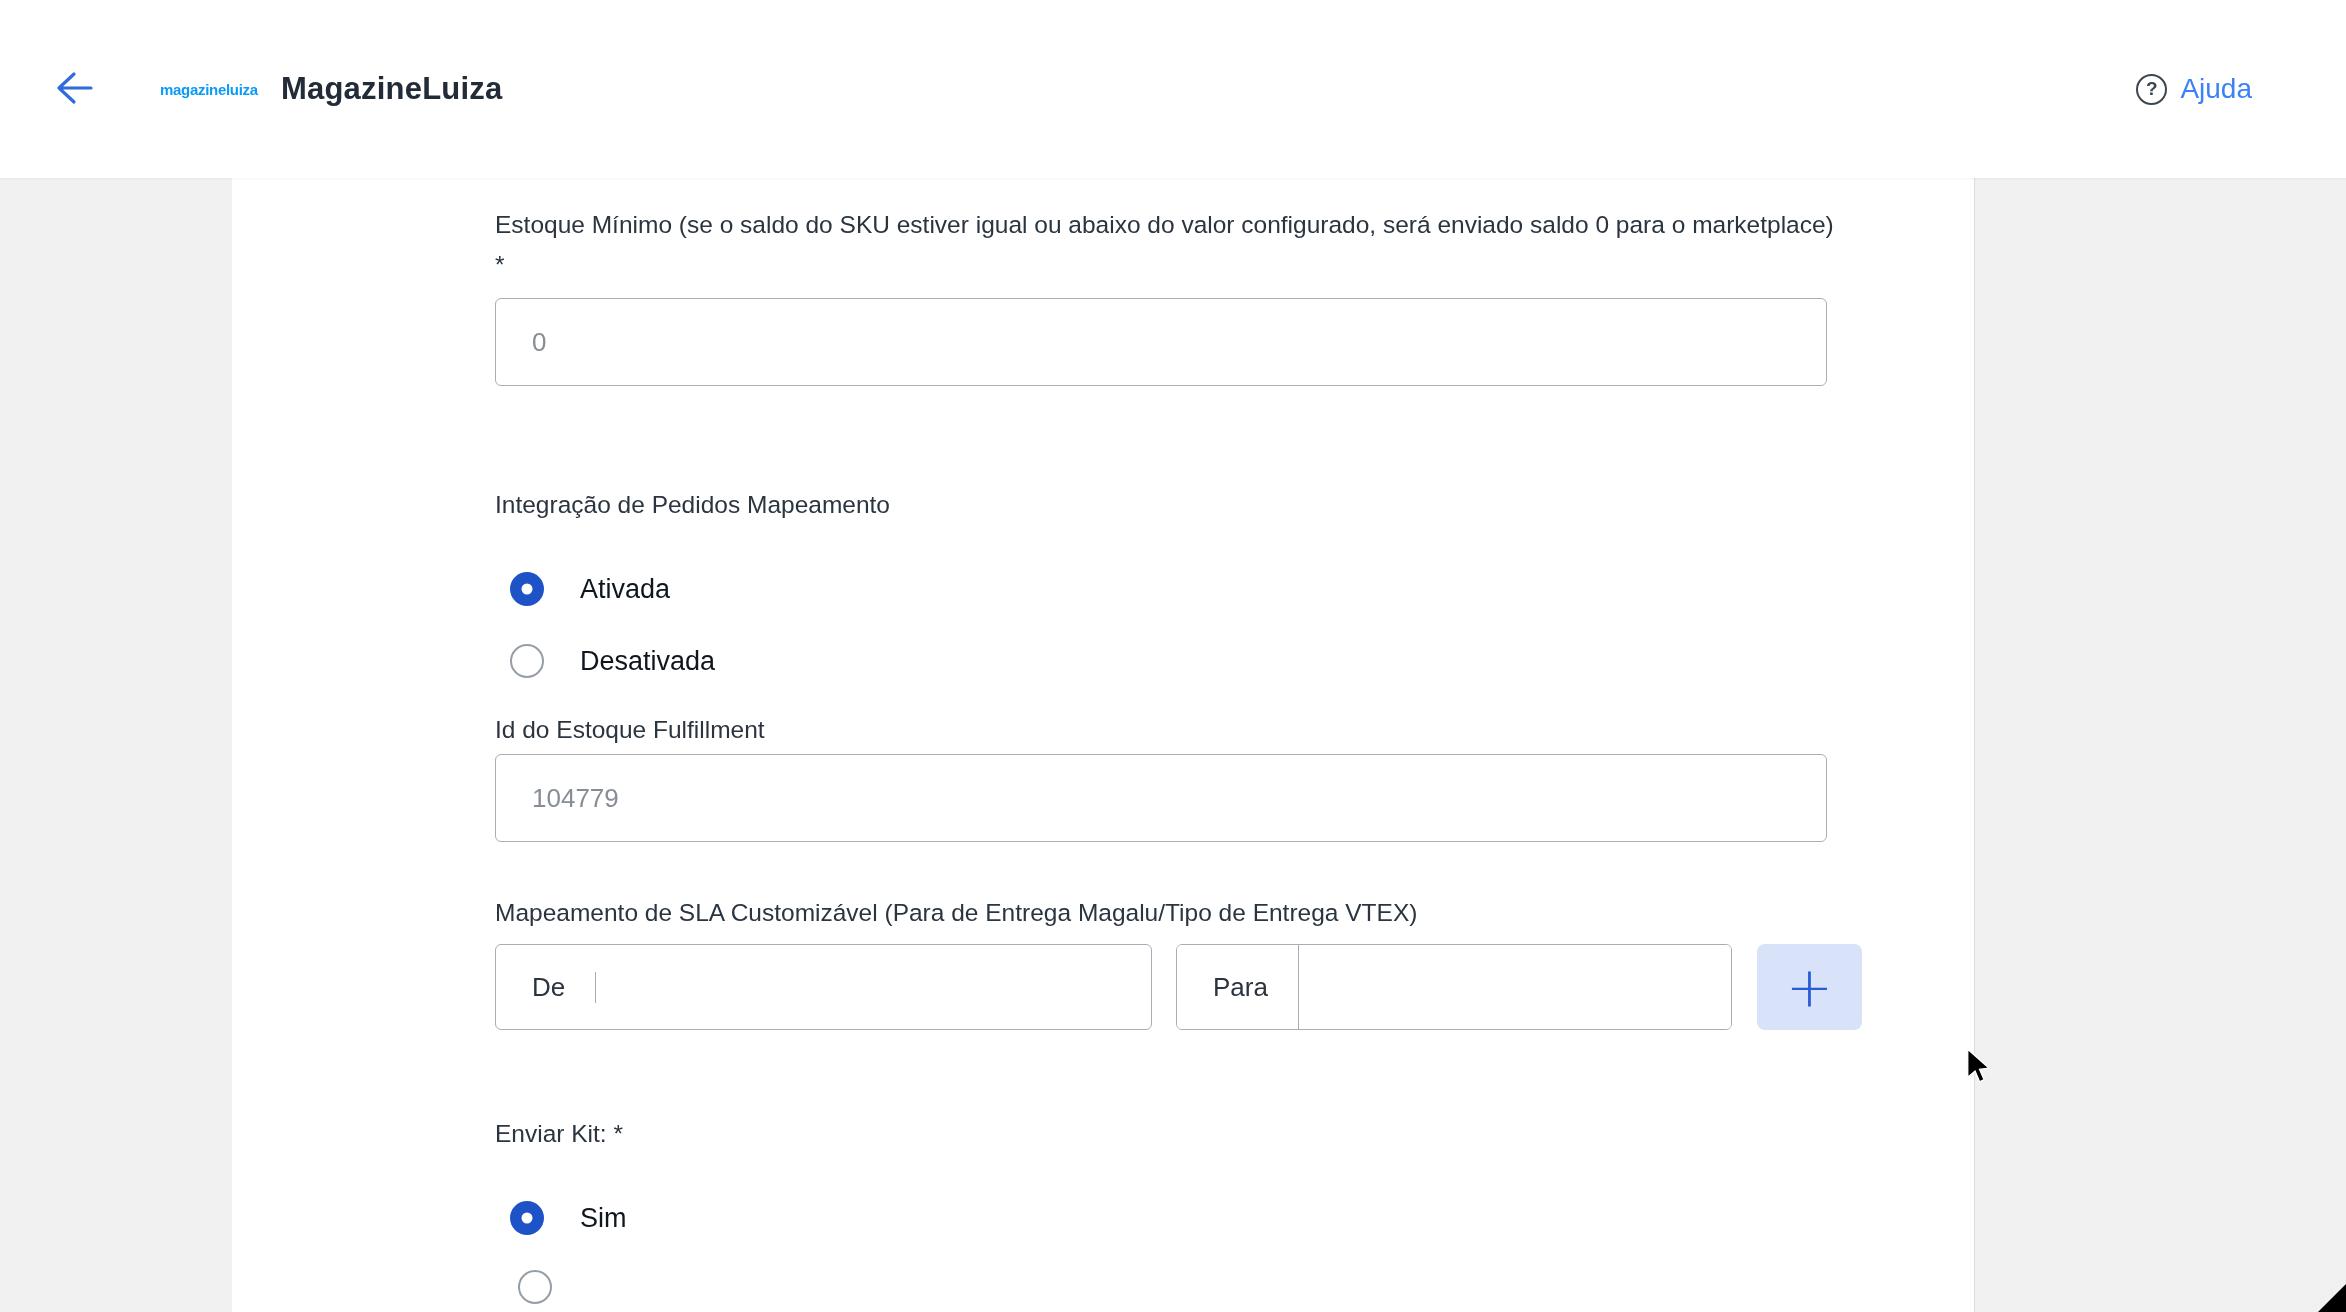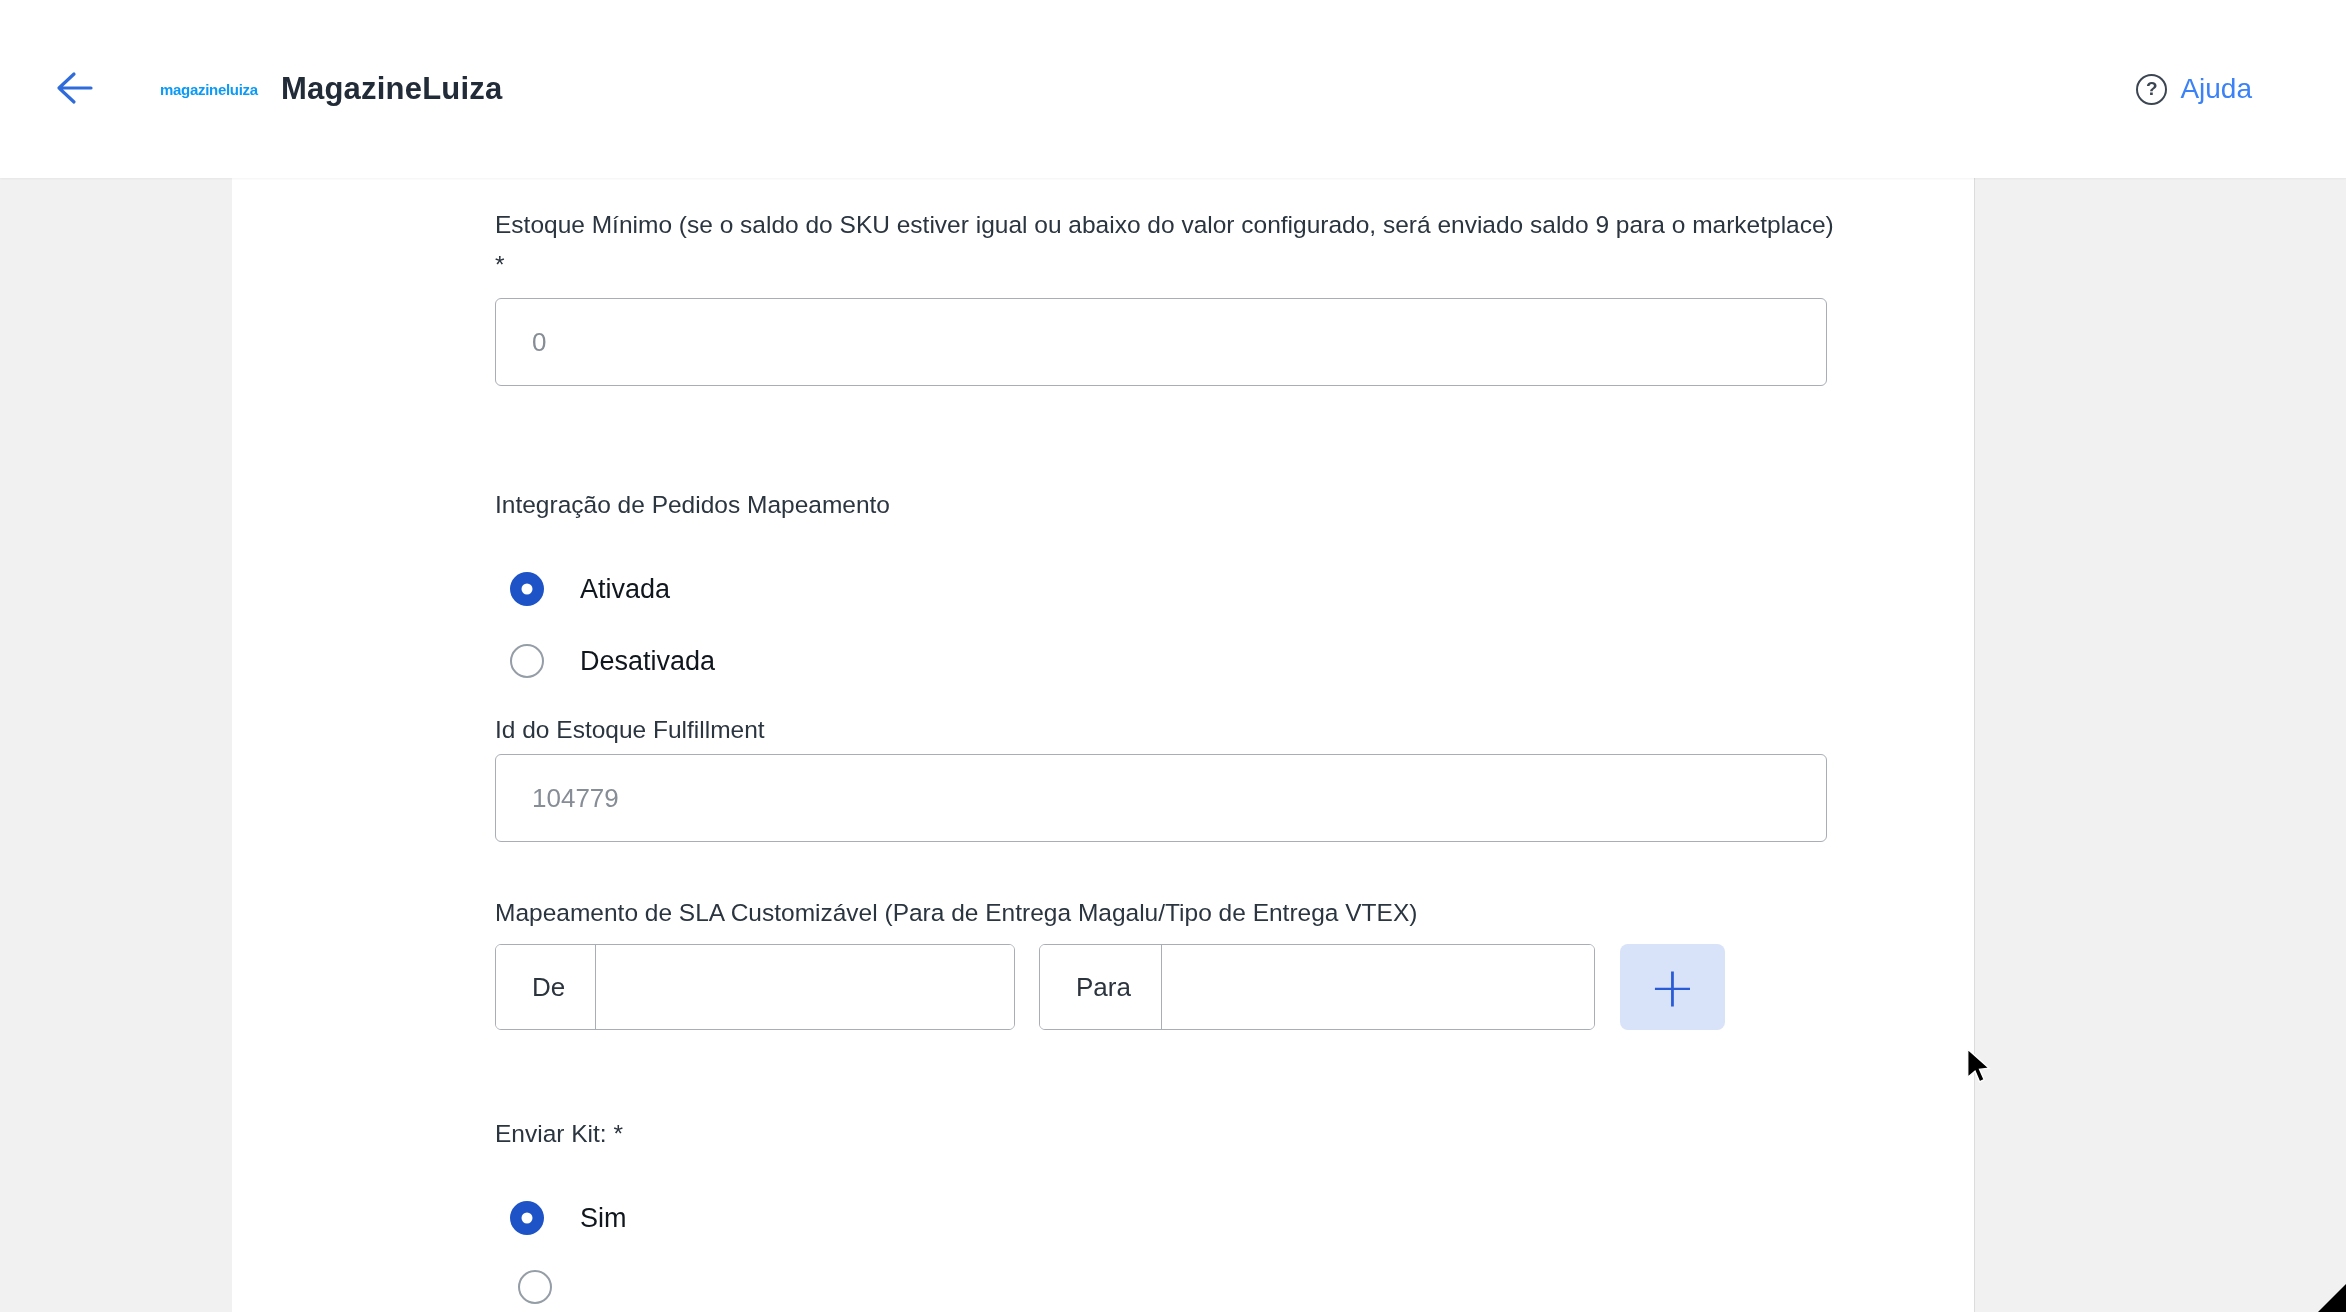--- a/index.html
+++ b/index.html
@@ -86,21 +86,21 @@
     background:#ffffff; transform:translate(-50%,-50%);
   }
   .radio-label { font-size:27px; font-weight:500; color:#10161d; }
 
   
   .sla-row { position:absolute; left:263px; height:86px; display:flex; }
   .pair-box {
     display:flex; height:86px; border:1px solid #a8aeb6; border-radius:6px;
     background:#fff; overflow:hidden;
   }
-  .pair-box.de   { width:520px; margin-right:24px; }
+  .pair-box.de   { width:657px; margin-right:24px;align-items:center; }
   .pair-box.para { width:556px; }
   .pair-prefix {
     display:flex; align-items:center; padding:0 30px 0 36px;
     font-size:26px; color:#2b333d; border-right:1px solid #a8aeb6;
     background:#fff; flex:none;
   }
   .pair-input {
     border:0; outline:none; flex:1; min-width:0;
     font-family:"Liberation Sans", sans-serif;
     font-size:26px; color:#2b333d; padding:0 24px;
@@ -134,21 +134,21 @@
   <span class="brand-logo">magazineluiza</span>
   <h1 class="page-title">MagazineLuiza</h1>
   <div class="help">
     <span class="help-icon">?</span>
     <span class="help-label">Ajuda</span>
   </div>
 </header>
 
 <main class="card">
 
-  <label class="field-label pos-label1">Estoque Mínimo (se o saldo do SKU estiver igual ou abaixo do valor configurado, será enviado saldo 9 para o marketplace) *</label>
+  <label class="field-label pos-label1">Estoque Mínimo (se o saldo do SKU estiver igual ou abaixo do valor configurado, será enviado saldo 0 para o marketplace) *</label>
   <input class="text-input pos-input1" type="text" value="0" style="">
 
   <label class="field-label pos-label2">Integração de Pedidos Mapeamento</label>
 
   <div class="radio-row pos-radio1a">
     <span class="radio selected"></span>
     <span class="radio-label">Ativada</span>
   </div>
   <div class="radio-row pos-radio1b">
     <span class="radio"></span>

